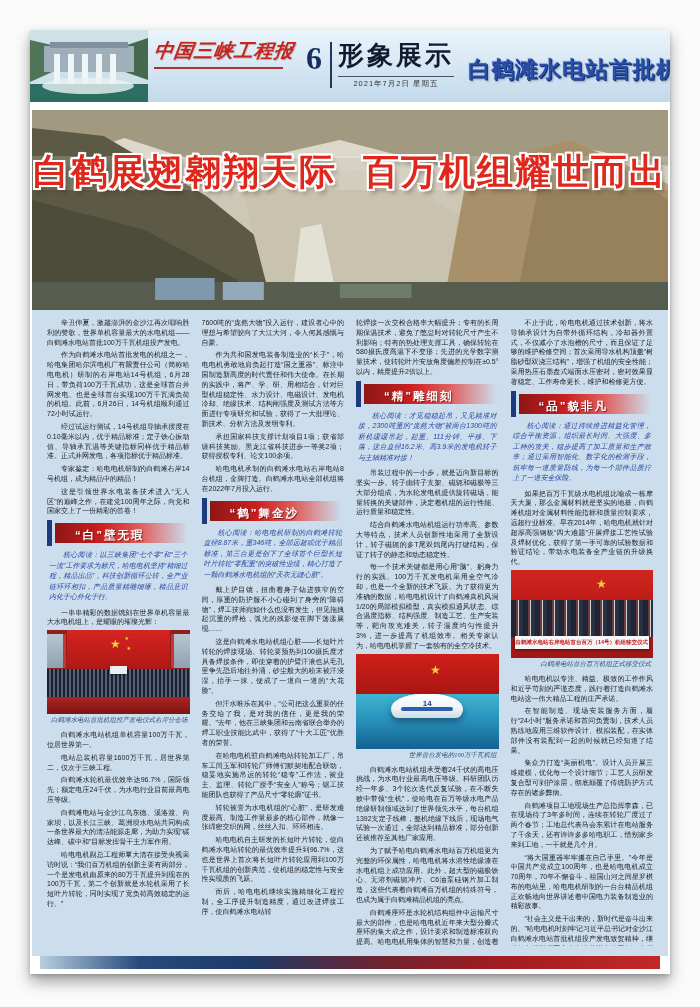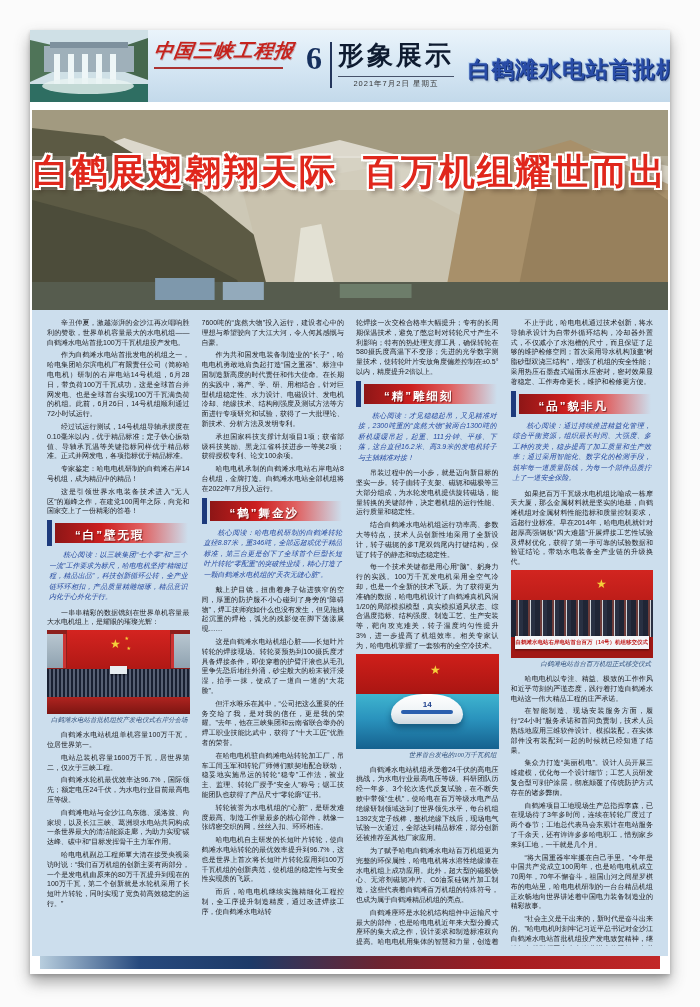--- a/index.html
+++ b/index.html
@@ -58,21 +58,21 @@
   .hall .ph-sidebanner.l { left:0; border-right:3px solid #c33; }
   .hall .ph-sidebanner.r { right:0; border-left:3px solid #c33; }
   .hall .ph-crowd { position:absolute; left:0; right:0; top:46%; height:34%; background:repeating-linear-gradient(90deg, rgba(22,30,48,.95) 0 2px, rgba(95,105,125,.75) 2px 4px), #3a4356; }
   .hall .ph-floor { position:absolute; left:0; right:0; bottom:0; height:20%; background:linear-gradient(180deg,#b02420,#7c1512); }
   .hall .ph-stage { position:absolute; left:44%; width:12%; top:42%; height:10%; background:#e8eef2; box-shadow:0 1px 2px rgba(0,0,0,.4); }
   
   .photo.turbine { height:95px; background:#17699c; }
   .turbine .ph-flag { position:absolute; inset:0 0 55% 0; background:linear-gradient(180deg,#cf1f1a,#a81512); }
   .turbine .ph-flag .big { left:52%; top:10px; }
   .turbine .ph-floor2 { position:absolute; left:0; right:0; bottom:0; height:58%; background:linear-gradient(180deg,#3fb4cf 0%,#2a93bd 45%,#15618f 100%); }
-  .turbine .ph-unit { position:absolute; left:50%; top:42%; width:72px; height:30px; margin-left:-36px; background:linear-gradient(180deg,#ffffff 0%,#eef3f6 60%,#cfd9e0 100%); border-radius:46% 46% 8px 8px / 70% 70% 10px 10px; box-shadow:0 4px 6px rgba(0,30,60,.45); }
+  .turbine .ph-unit { position:absolute; left:50%; top:42%; width:72px; height:24px; margin-left:-36px; background:linear-gradient(180deg,#ffffff 0%,#eef3f6 60%,#cfd9e0 100%); border-radius:46% 46% 8px 8px / 70% 70% 10px 10px; box-shadow:0 4px 6px rgba(0,30,60,.45); }
   .turbine .ph-band { position:absolute; left:14%; right:14%; top:55%; height:4px; background:#2a5fae; border-radius:2px; }
   .turbine .ph-num { position:absolute; left:0; right:0; top:22%; text-align:center; font-size:8px; font-weight:bold; color:#1d3f8c; }
   
   .photo.group { height:88px; background:#a01815; }
   .group .ph-flag { position:absolute; inset:0 0 40% 0; background:linear-gradient(180deg,#d22520,#ae1713); }
   .group .ph-flag .big { left:60%; top:8px; }
   .group .ph-people { position:absolute; left:0; right:0; top:34%; height:42%; background:repeating-linear-gradient(90deg, rgba(30,36,52,.95) 0 5px, rgba(120,60,55,.85) 5px 7px, rgba(225,228,232,.9) 7px 8px, rgba(40,48,66,.95) 8px 12px), #323a4c; }
   .group .ph-banner { position:absolute; left:3%; right:3%; bottom:10%; height:13px; background:#f4f6f8; color:#c01d1d; font-size:5.5px; font-weight:bold; text-align:center; line-height:13px; white-space:nowrap; overflow:hidden; box-shadow:0 1px 2px rgba(0,0,0,.5); }
 
   

